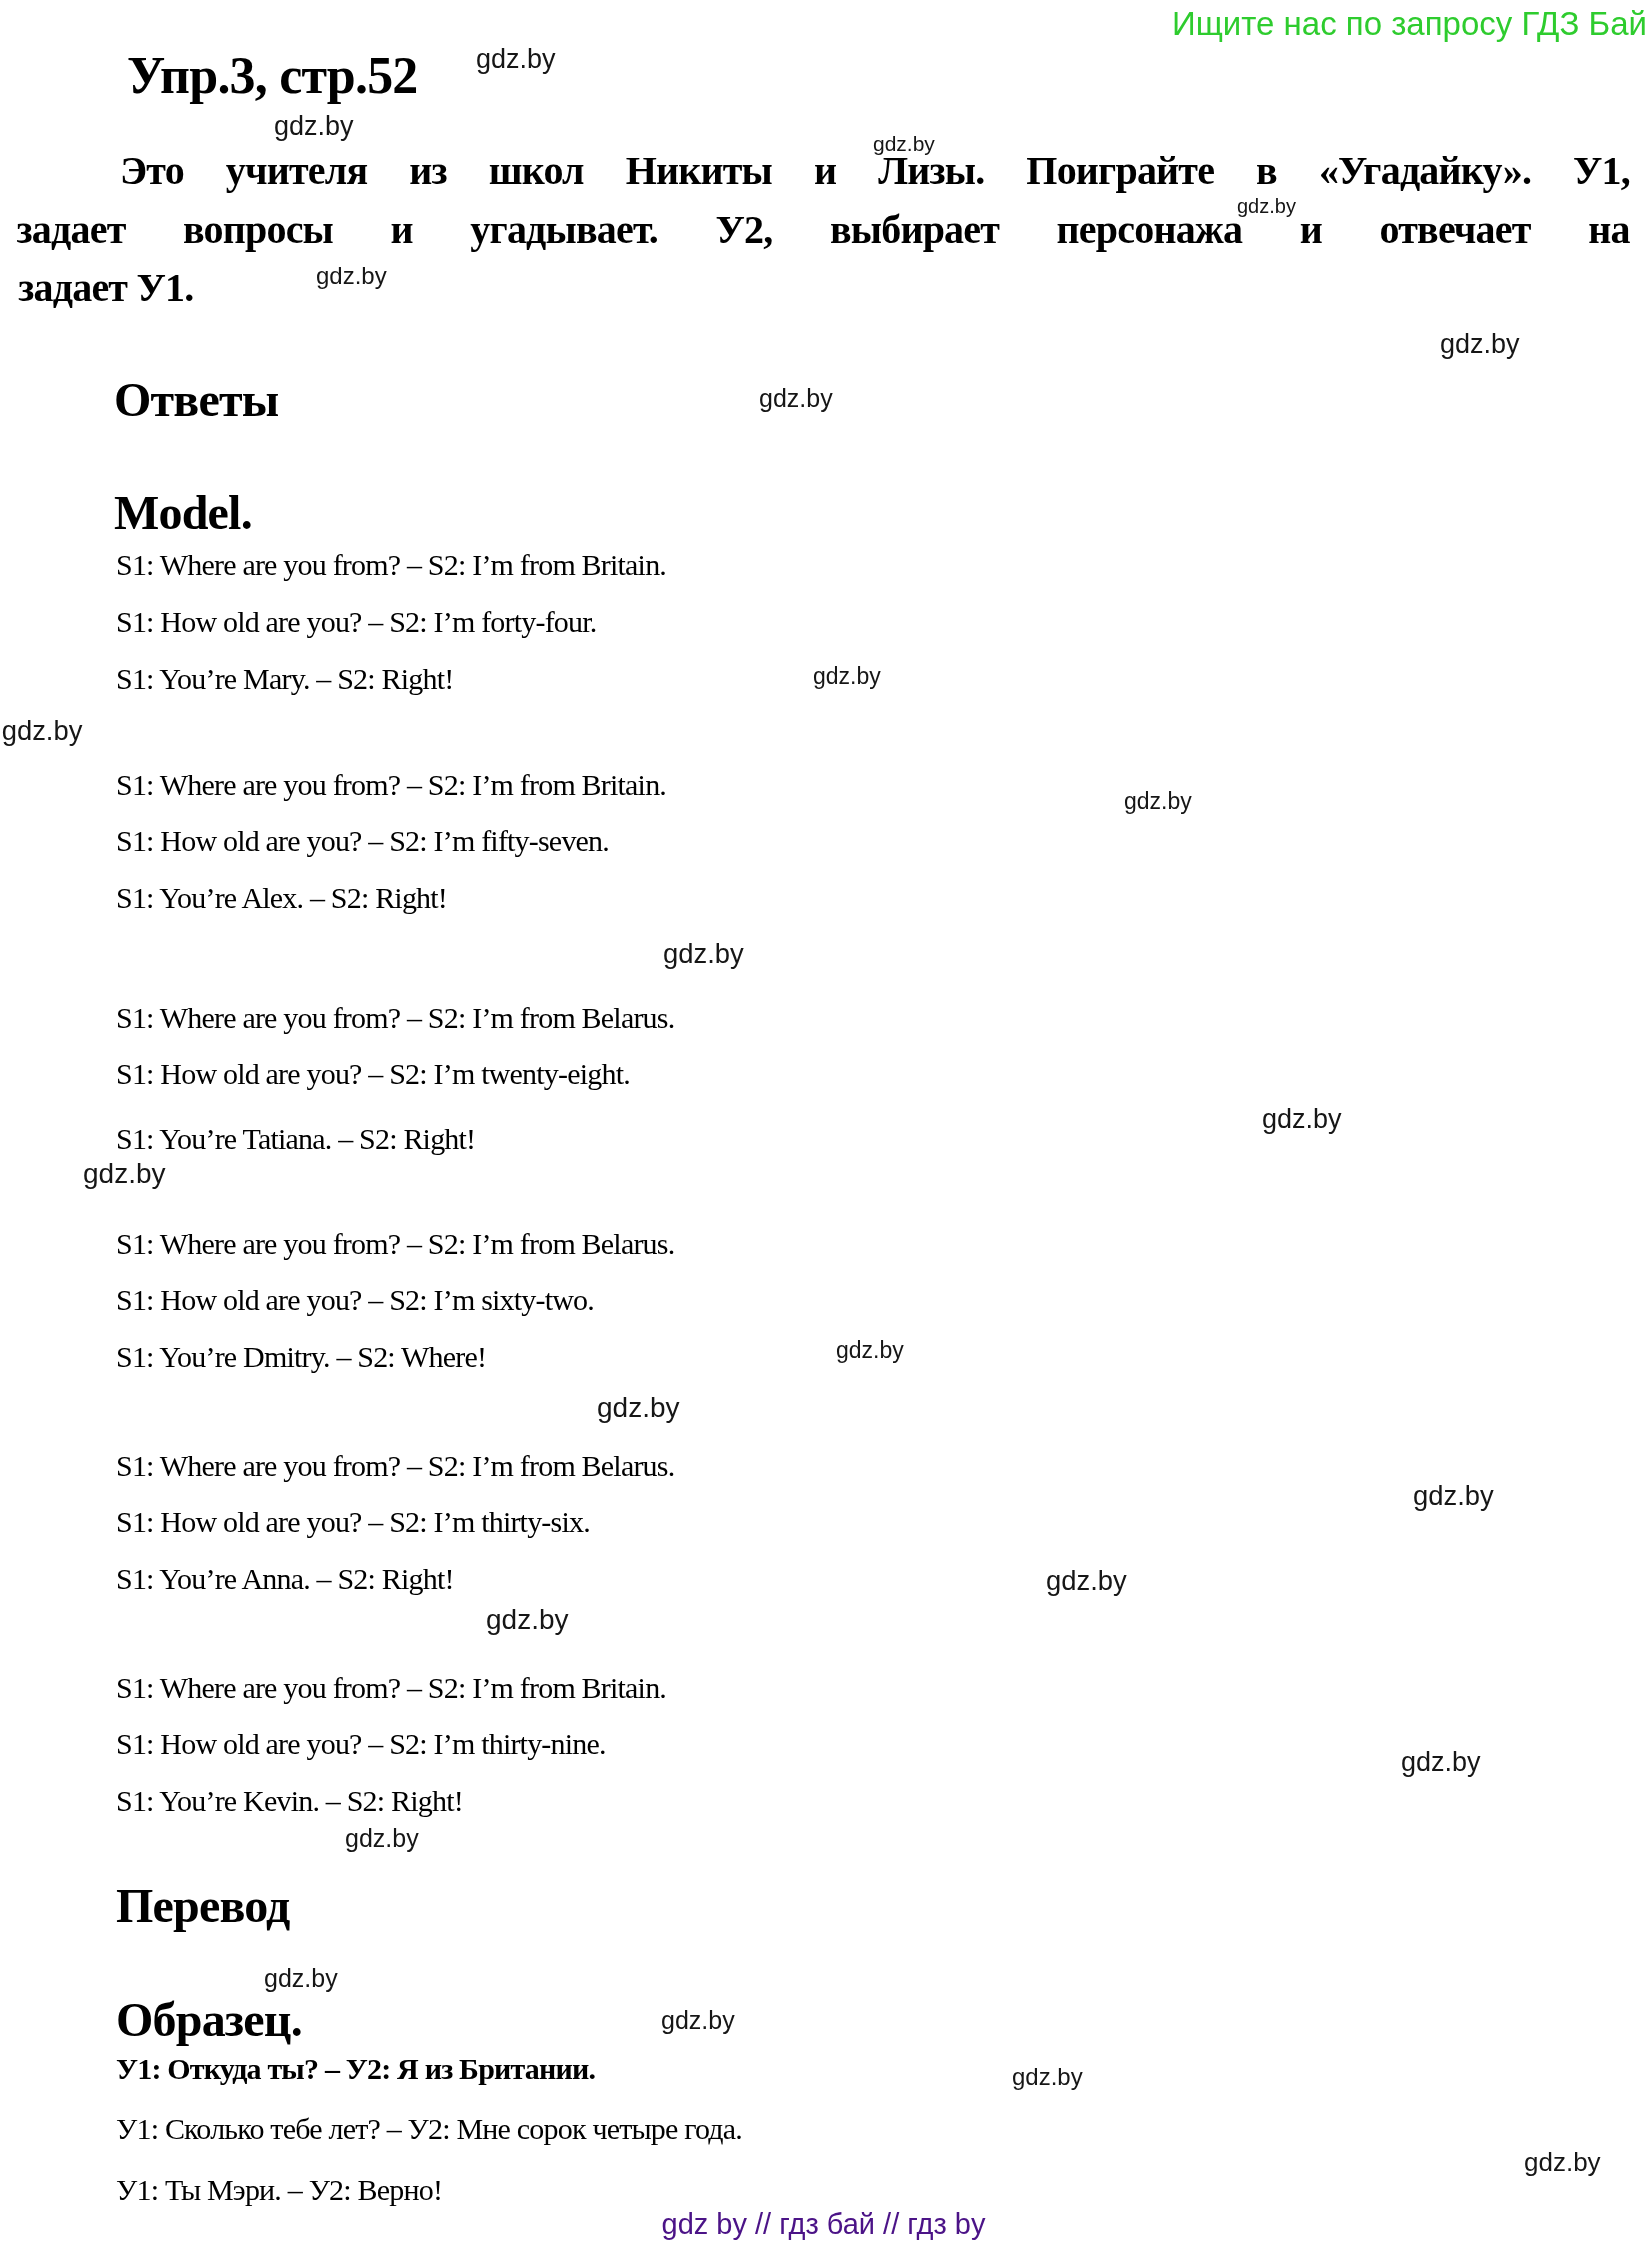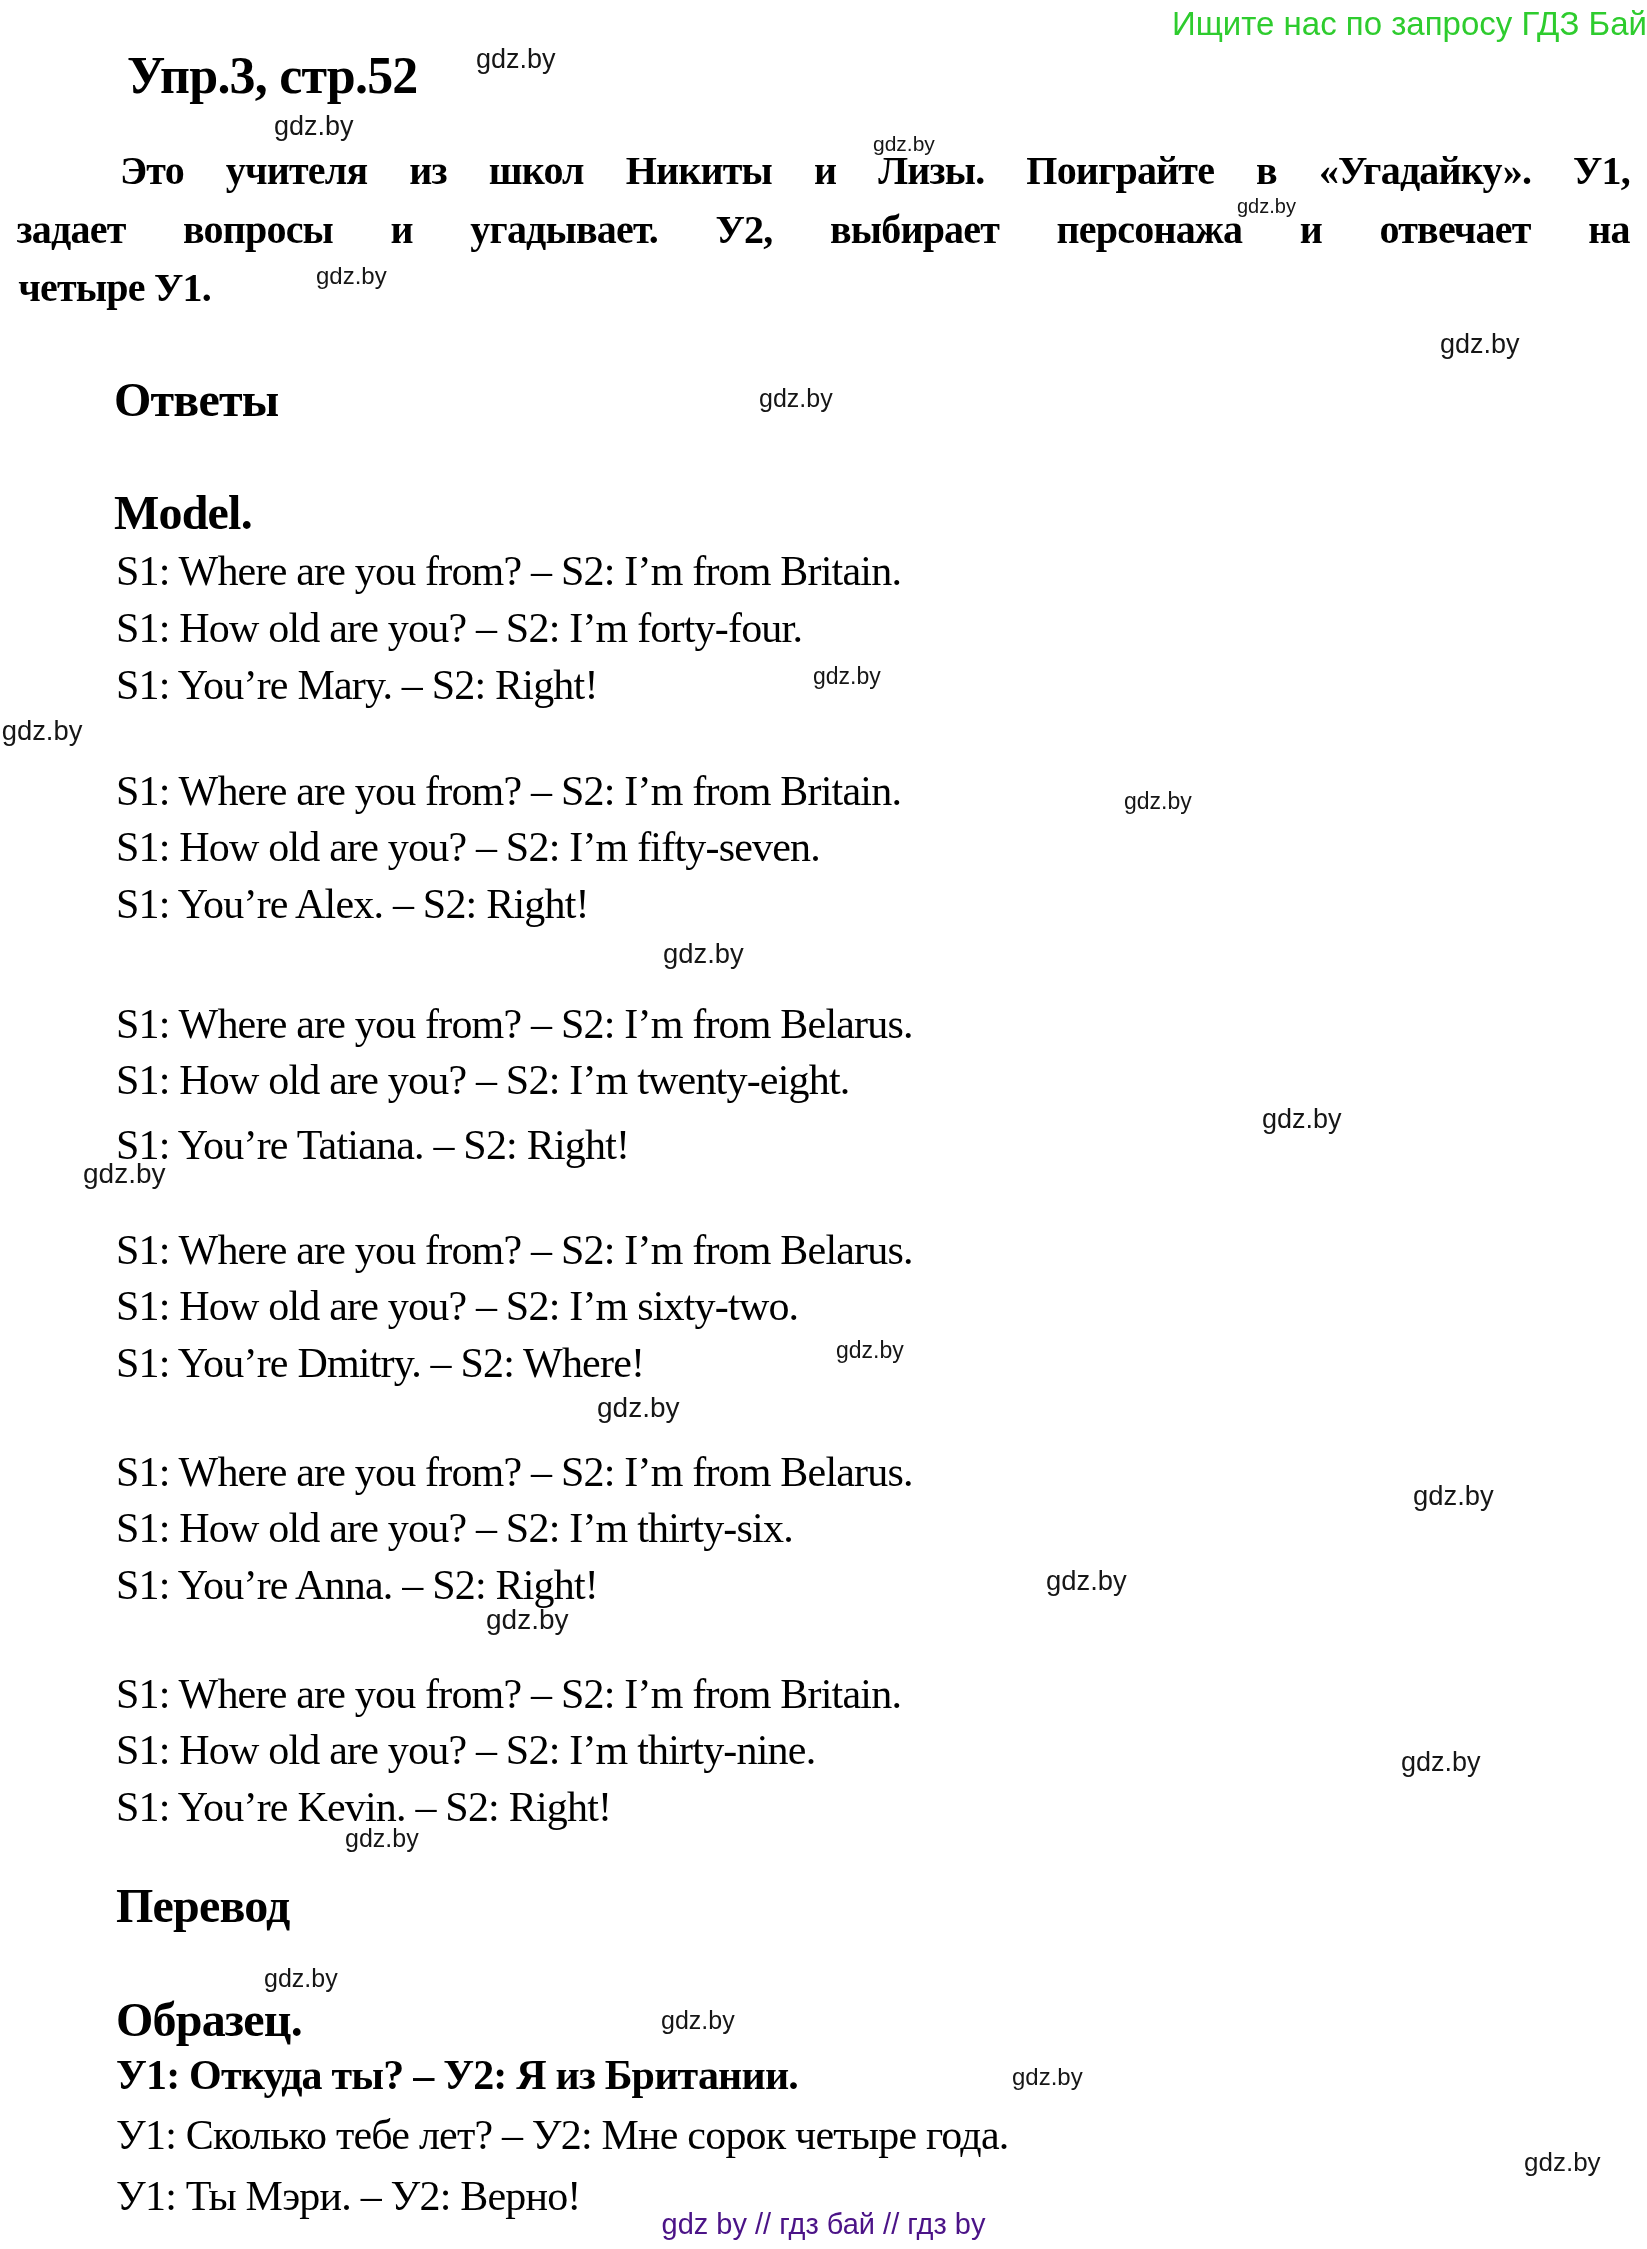--- a/index.html
+++ b/index.html
@@ -47,21 +47,21 @@
     font-size: 40px;
     line-height: 1;
     letter-spacing: -0.8px;
     text-align: justify;
     text-align-last: justify;
   }
   .task-line.no-justify { text-align: left; text-align-last: left; white-space: nowrap; }
   .dlg {
     position: absolute;
     left: 116px;
-    font-size: 42px;
+    font-size: 30px;
     line-height: 1;
     letter-spacing: -0.8px;
     white-space: nowrap;
   }
   .wm {
     position: absolute;
     font-family: "Liberation Sans", sans-serif;
     color: #161616;
     line-height: 1;
     white-space: nowrap;
@@ -80,21 +80,21 @@
 <body>
 
 <div class="page">
 
   <div class="promo">Ищите нас по запросу ГДЗ Бай</div>
 
   <h1 class="title">Упр.3, стр.52</h1>
 
   <div class="task-line" style="left:120px; top:151px; width:1510px;">Это учителя из школ Никиты и Лизы. Поиграйте в «Угадайку». У1,</div>
   <div class="task-line" style="left:16.6px; top:210px; width:1613px;">задает вопросы и угадывает. У2, выбирает персонажа и отвечает на</div>
-  <div class="task-line no-justify" style="left:18.3px; top:268px;">четыре У1.</div>
+  <div class="task-line no-justify" style="left:18.3px; top:268px;">задает У1.</div>
 
   <h2 class="heading" style="left:114px; top:376px;">Ответы</h2>
   <h2 class="heading" style="left:114px; top:489px;">Model.</h2>
   <h2 class="heading" style="left:116px; top:1882px;">Перевод</h2>
   <h2 class="heading" style="left:116px; top:1996px;">Образец.</h2>
 
   <div class="dlg" style="top:550px;">S1: Where are you from? – S2: I’m from Britain.</div>
   <div class="dlg" style="top:607px;">S1: How old are you? – S2: I’m forty-four.</div>
   <div class="dlg" style="top:664px;">S1: You’re Mary. – S2: Right!</div>
 

